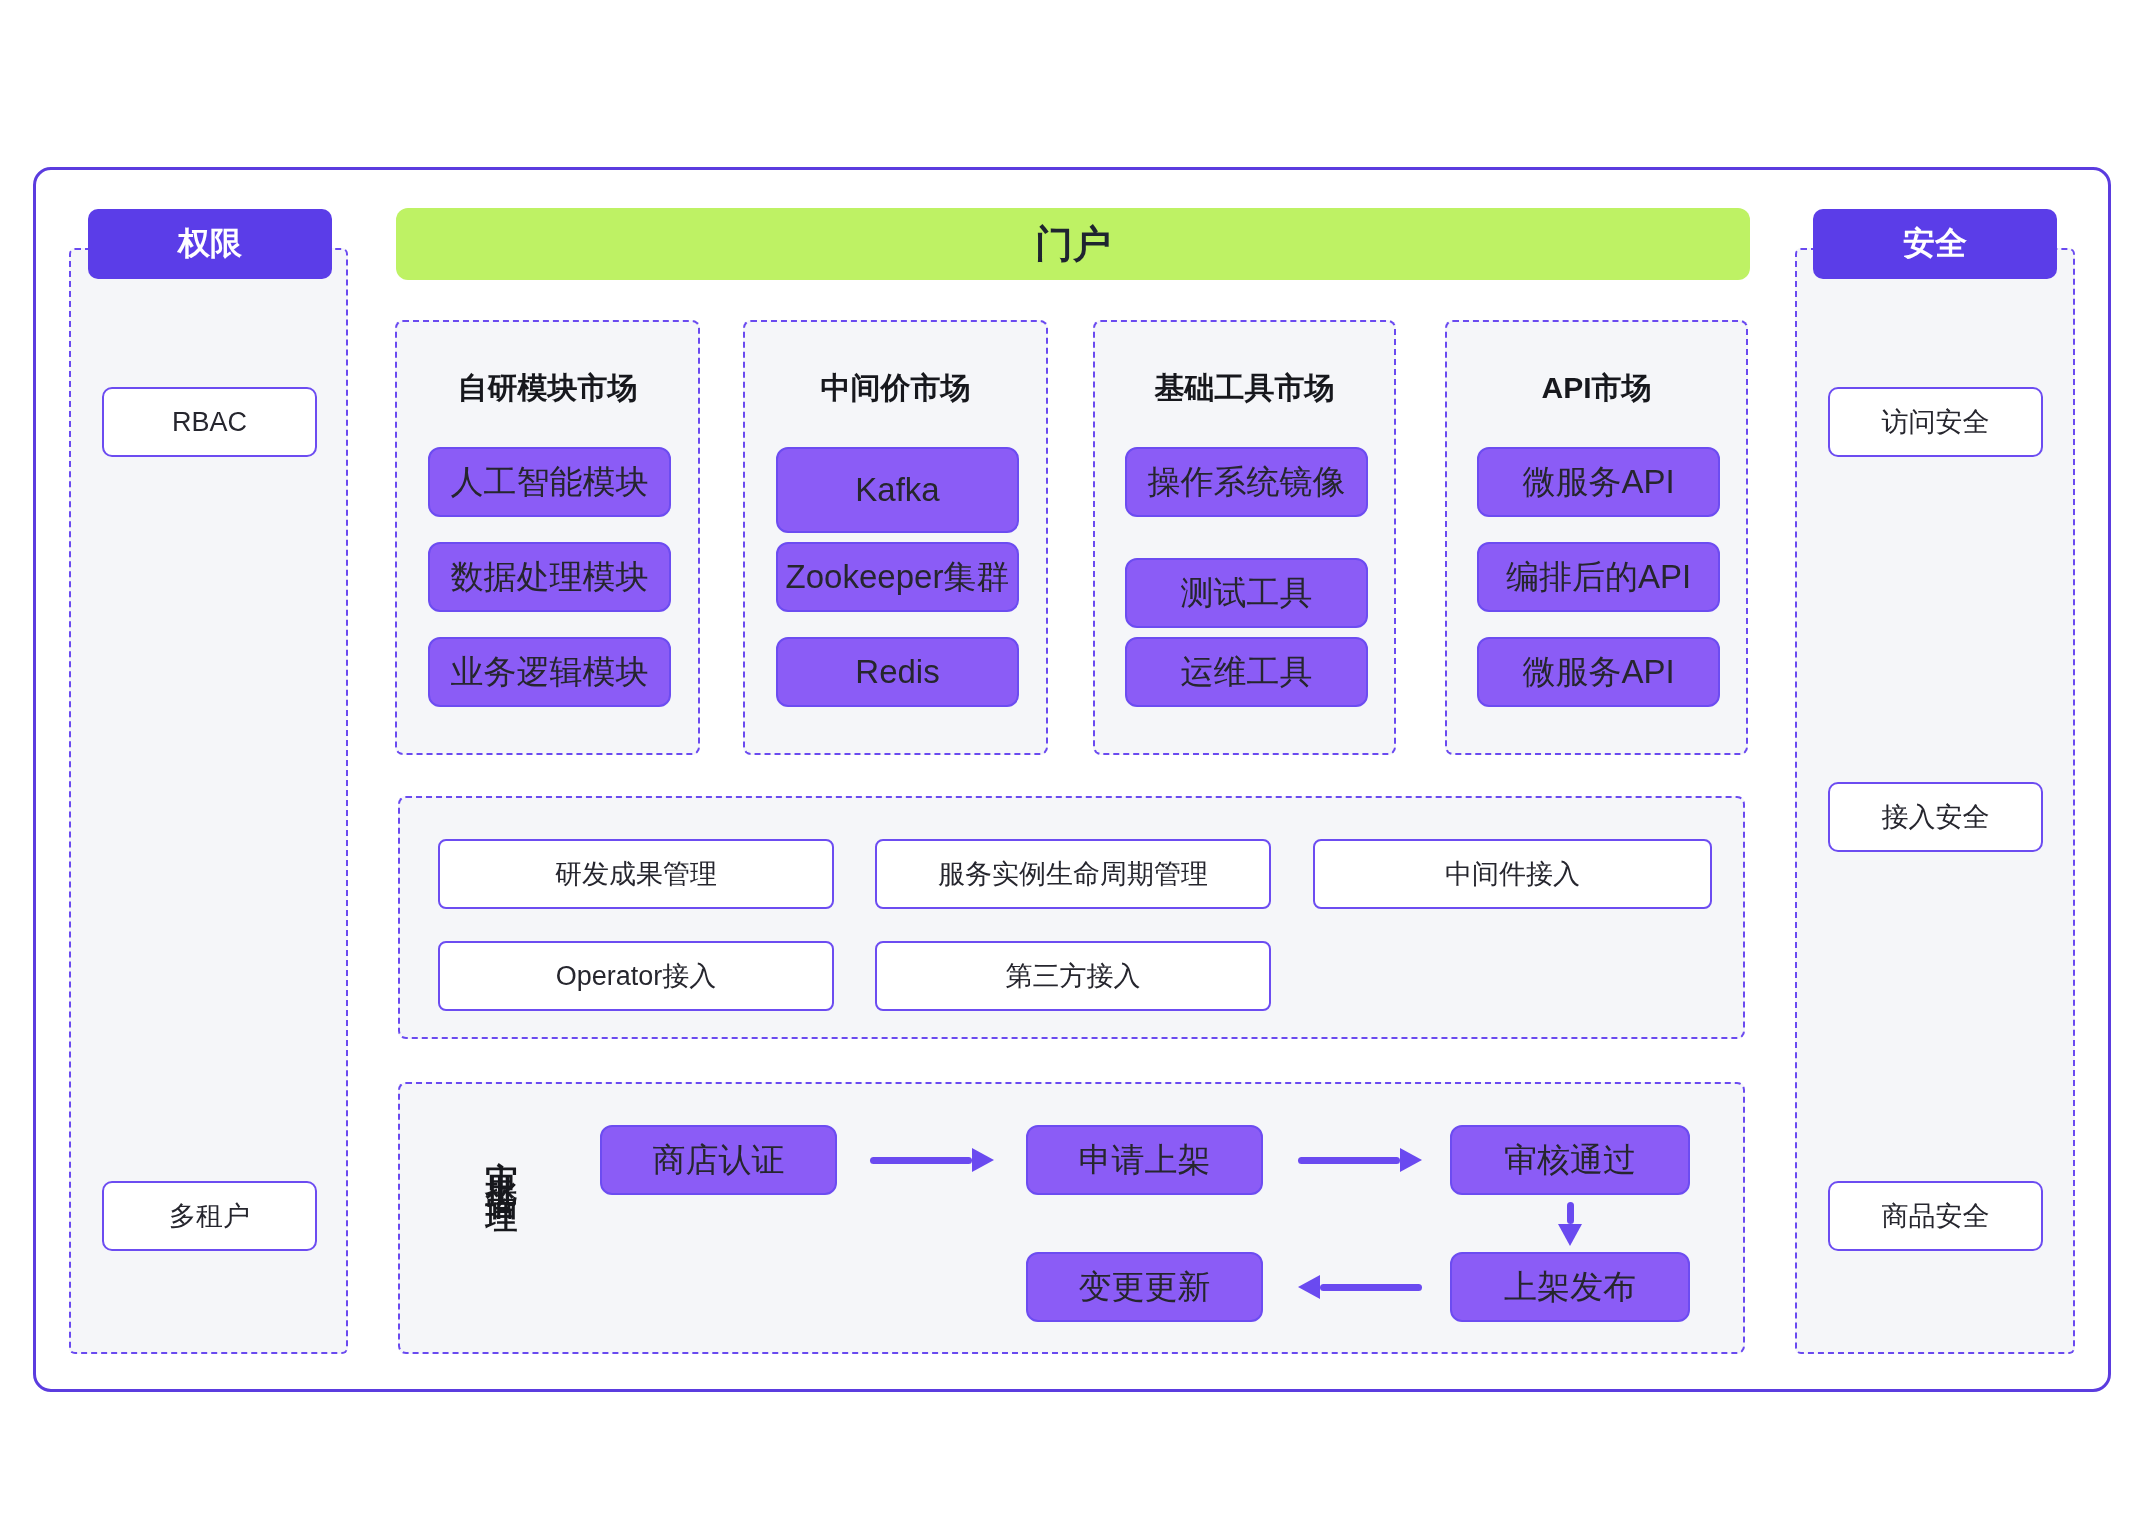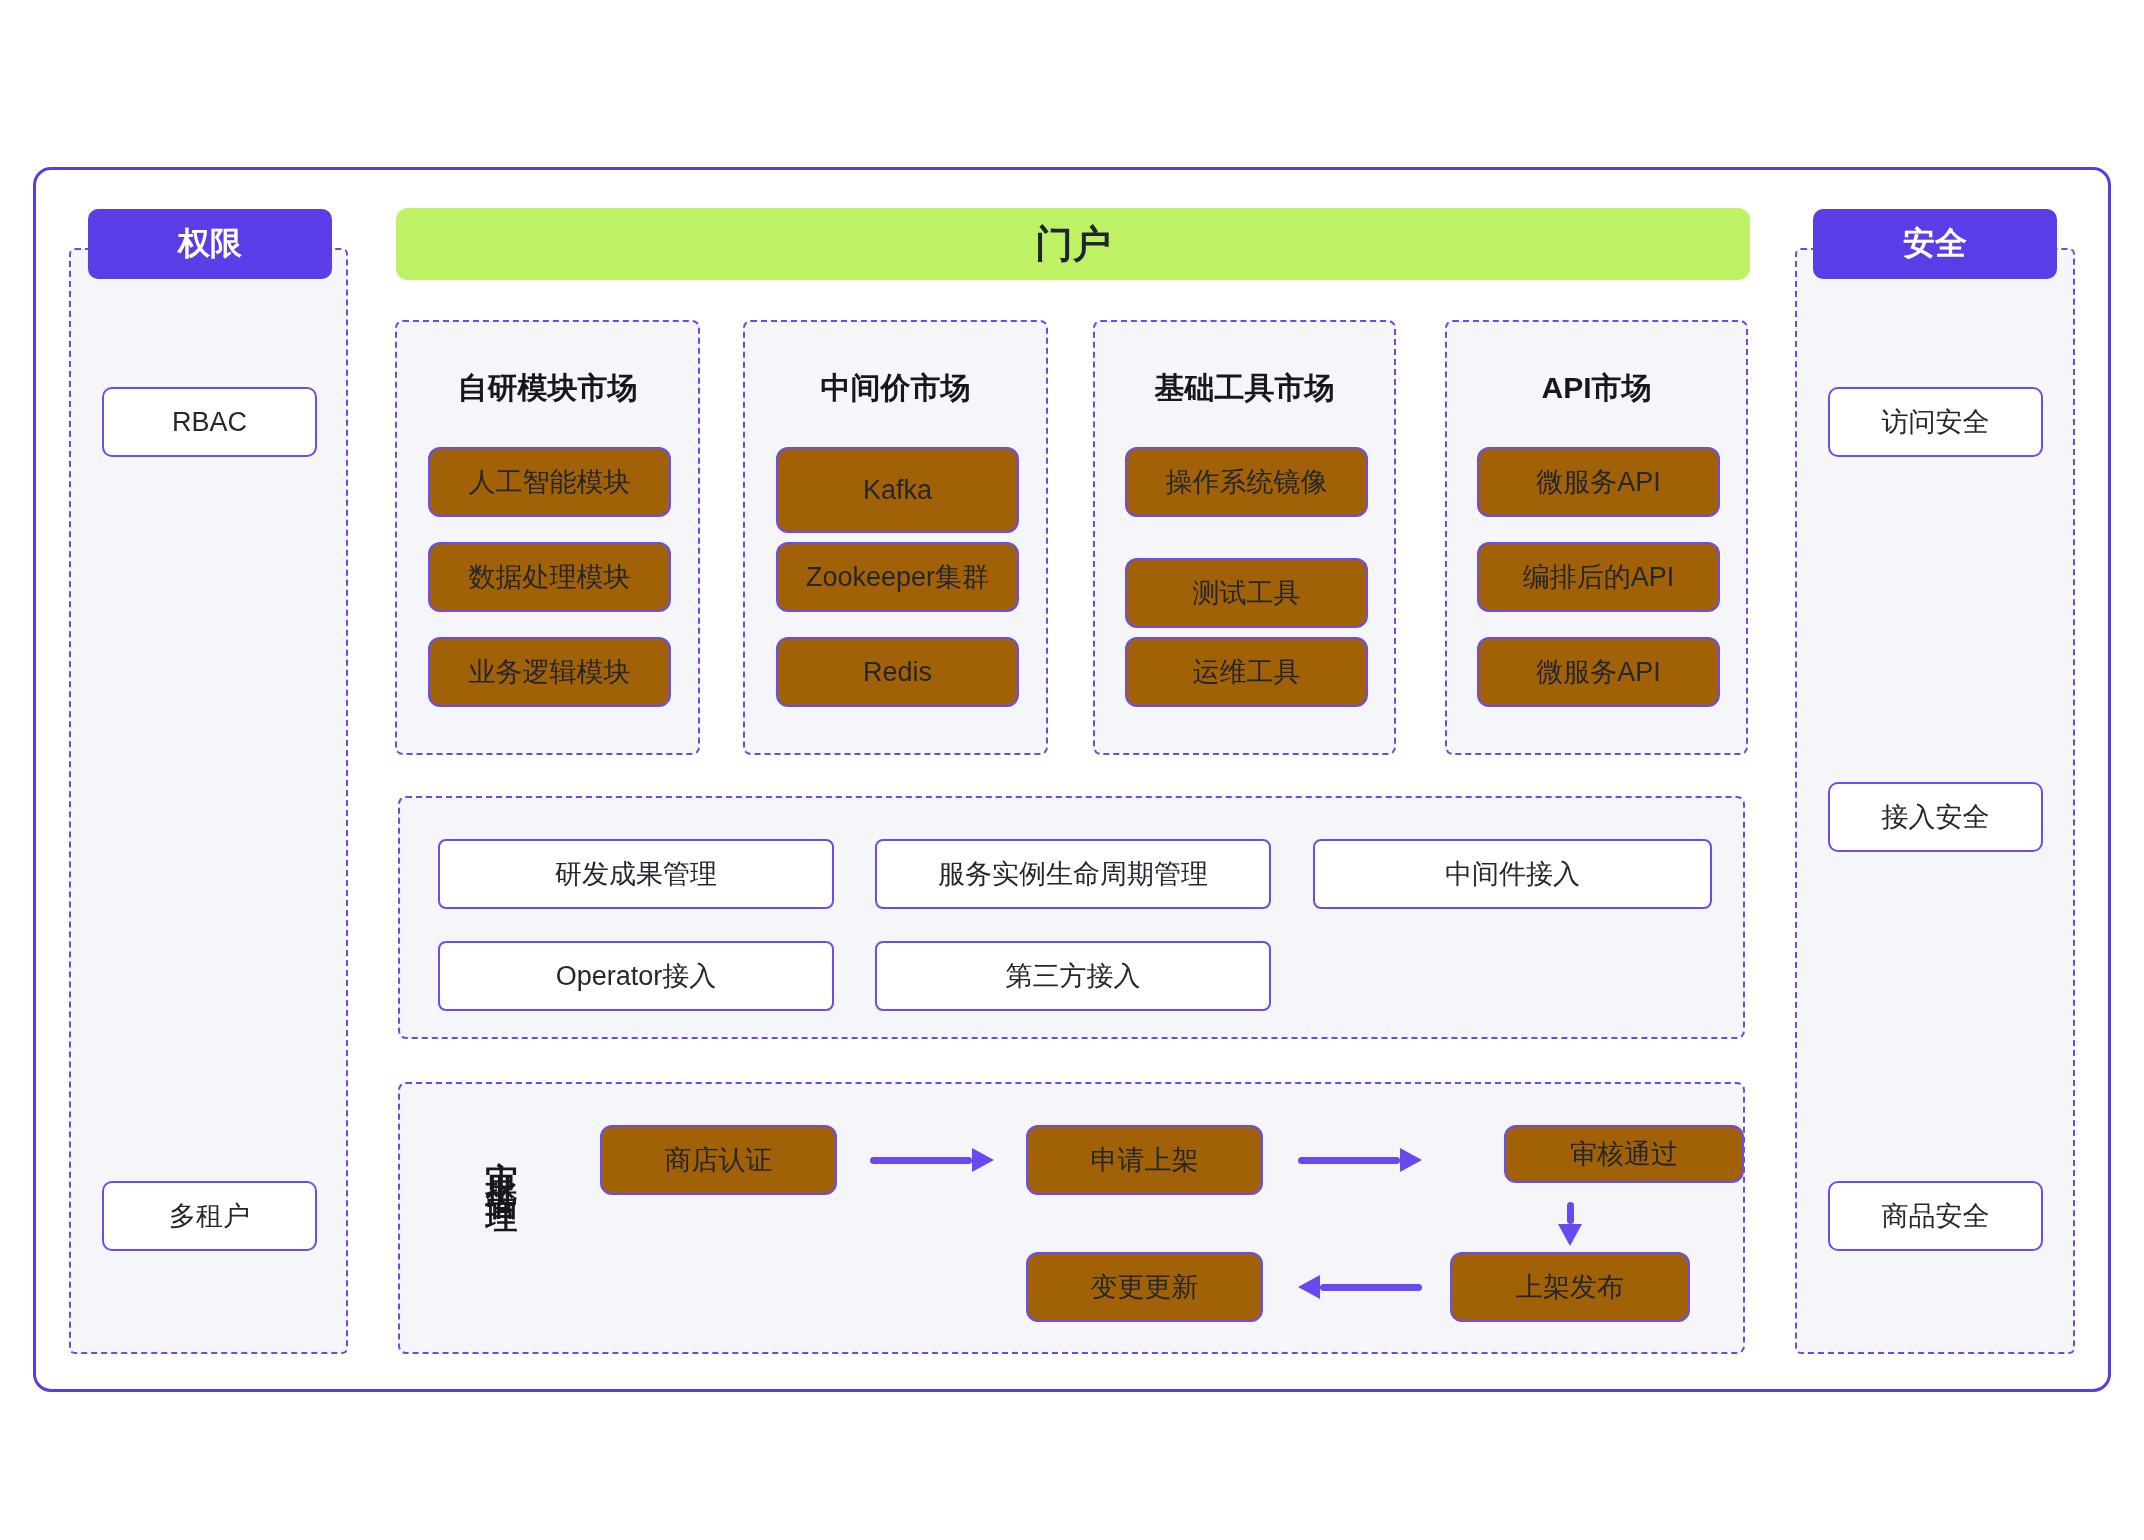--- a/index.html
+++ b/index.html
@@ -25,21 +25,21 @@
   }
   .section-dashed{
     background:#f5f6f9;border:2px dashed #6a4af0;border-radius:8px;
   }
   .market-title{
     position:absolute;left:0;right:0;top:48px;text-align:center;
     font-size:30px;font-weight:700;color:#17181d;line-height:36px;
   }
   .node{
     display:flex;align-items:center;justify-content:center;
-    font-size:27px;color:#26262e;background:#a16207;
+    font-size:33px;color:#26262e;background:#8b5cf6;
     border:2px solid #6c4cf1;border-radius:12px;
   }
   .node-white{
     display:flex;align-items:center;justify-content:center;
     font-size:27px;color:#26262e;background:#ffffff;
     border:2px solid #6c4cf1;border-radius:10px;
   }
   .node-mgmt{border-radius:8px;}
   .vlabel{
     writing-mode:vertical-rl;text-orientation:upright;
@@ -116,21 +116,21 @@
     <div class="abs node-white node-mgmt" style="left:913px;top:41px;width:399px;height:70px">中间件接入</div>
     <div class="abs node-white node-mgmt" style="left:38px;top:143px;width:396px;height:70px">Operator接入</div>
     <div class="abs node-white node-mgmt" style="left:475px;top:143px;width:396px;height:70px">第三方接入</div>
   </div>
 
   <div class="abs section-dashed" style="left:398px;top:1082px;width:1347px;height:272px">
     <div class="abs vlabel" style="left:80px;top:52px;height:185px">审批管理</div>
 
     <div class="abs node" style="left:200px;top:41px;width:237px;height:70px">商店认证</div>
     <div class="abs node" style="left:626px;top:41px;width:237px;height:70px">申请上架</div>
-    <div class="abs node" style="left:1104px;top:41px;width:240px;height:58px">审核通过</div>
+    <div class="abs node" style="left:1050px;top:41px;width:240px;height:70px">审核通过</div>
     <div class="abs node" style="left:1050px;top:168px;width:240px;height:70px">上架发布</div>
     <div class="abs node" style="left:626px;top:168px;width:237px;height:70px">变更更新</div>
 
     <div class="abs arrow-h" style="left:470px;top:63px;width:124px;height:26px">
       <div class="shaft"></div>
         <div class="head-right"></div>
     </div>
     <div class="abs arrow-h" style="left:898px;top:63px;width:124px;height:26px">
       <div class="shaft"></div>
         <div class="head-right"></div>

